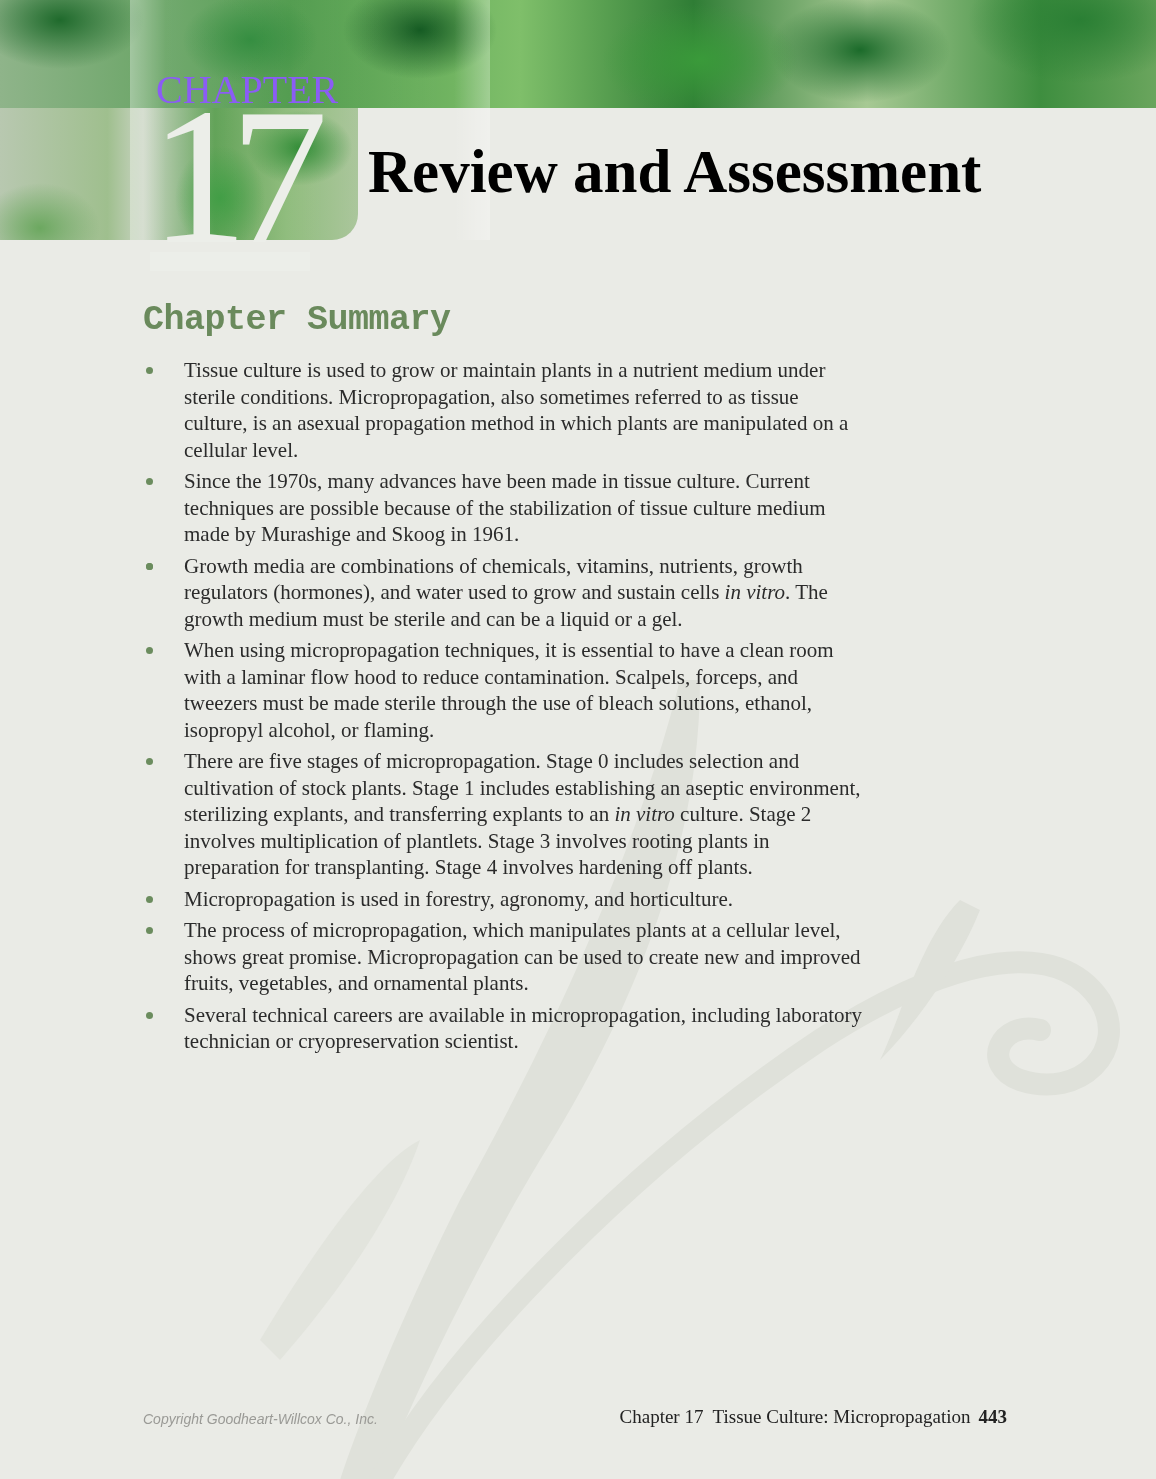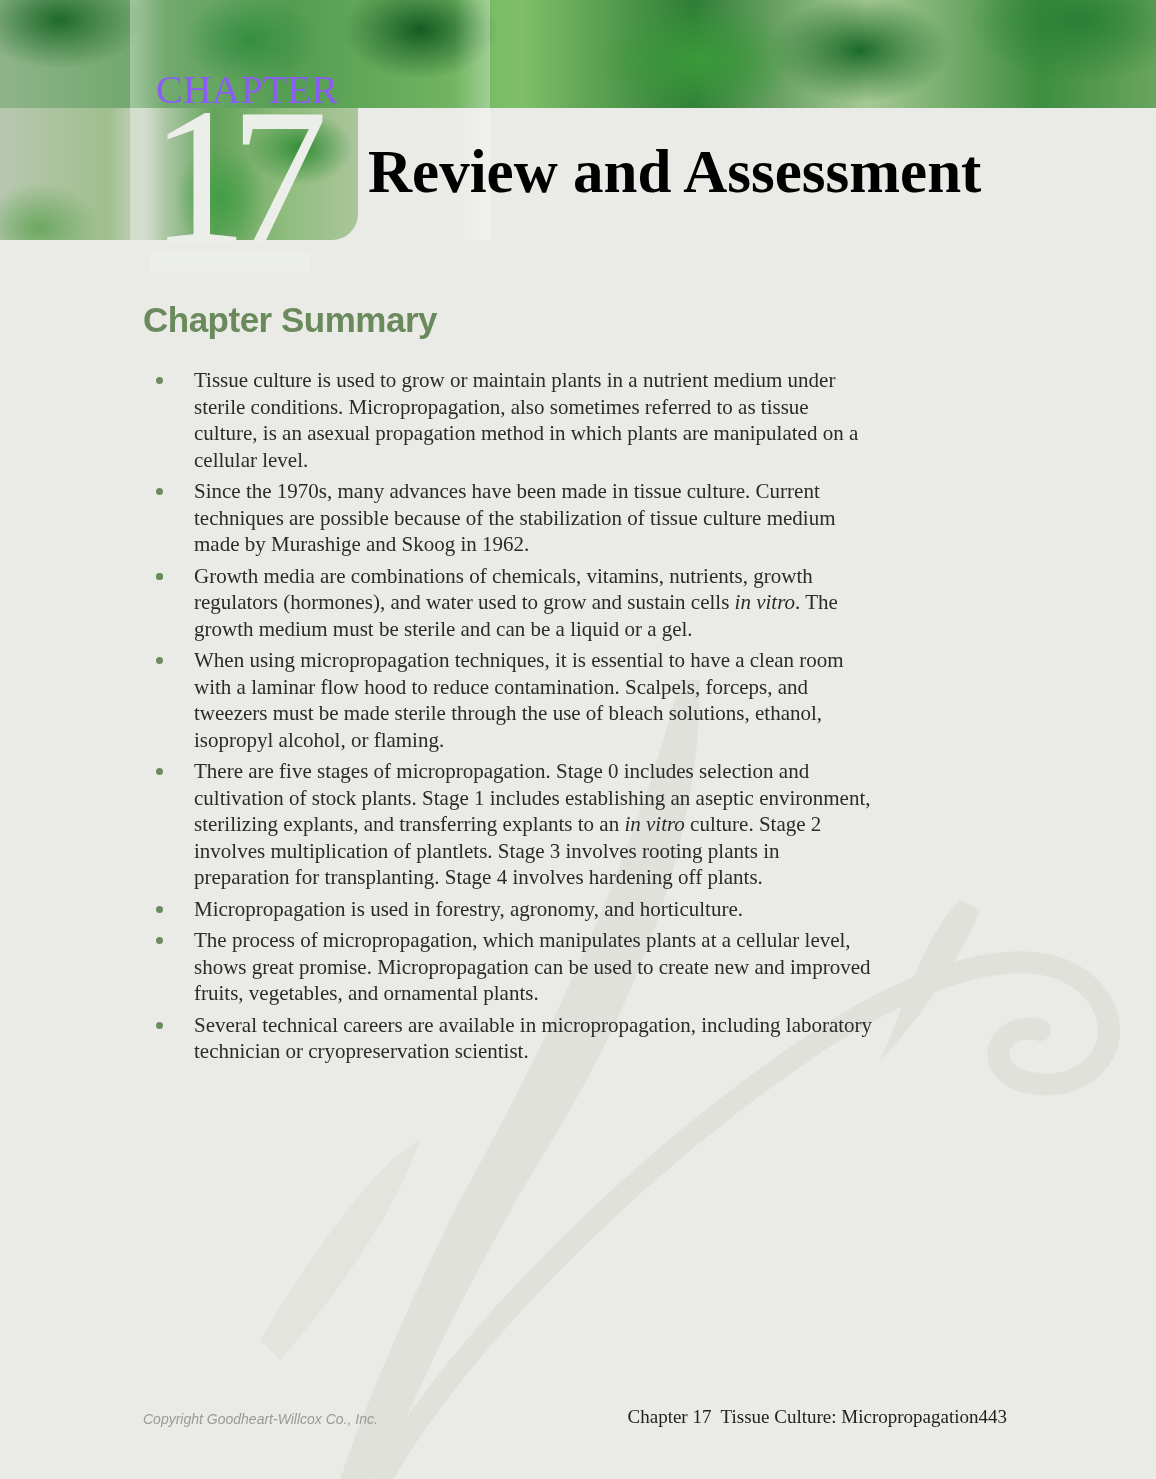--- a/index.html
+++ b/index.html
@@ -48,47 +48,47 @@
     position:absolute; left:368px; top:137px;
     font-size:61px; font-weight:bold; color:#000000;
     font-family:"Liberation Serif", serif;
   }
   .watermark {
     position:absolute; left:260px; top:640px; width:900px; height:840px;
     pointer-events:none;
   }
   .section-heading {
     position:absolute; left:143px; top:300px;
-    font-family:Liberation Sans, sans-serif;
+    font-family:Liberation Mono, monospace;
     font-size:35px; font-weight:bold; color:#6a8a5c;
     letter-spacing:-0.5px;
   }
   .summary-list {
     position:absolute; left:143px; top:354px; width:720px;
-    list-style:none; margin:13px; padding:0;
+    list-style:none; margin:3px; padding:0;
   }
   .summary-list li {
     position:relative; padding-left:38px;
     font-size:21px; line-height:26.5px; color:#2b2b2b;
     margin-bottom:5px;
   }
   .summary-list li .bullet {
     position:absolute; left:0; top:10px; width:7px; height:7px;
     border-radius:50%; background:#6b8c5e;
   }
   .summary-list li i { font-style:italic; }
   .footer-copyright {
     position:absolute; left:143px; top:1411px;
     font-family:"Liberation Sans", sans-serif; font-size:14px; color:#9a9a96;font-style:italic;
   }
   .footer-running {
     position:absolute; right:149px; top:1406px;
     font-size:19px; color:#222;
   }
-  .footer-running .page-num { font-weight:normal; margin-left:0; }
+  .footer-running .page-num { font-weight:bold; margin-left:8px; }
 </style>
 </head>
 <body>
 
 <div class="banner"></div>
 <div class="left-photo"></div>
 <div class="tube"></div>
 
 <div class="chapter-word">CHAPTER</div>
 <div class="chapter-num">17</div>
@@ -98,21 +98,21 @@
   <path d="M420 40 C 380 200, 300 380, 200 560 C 140 680, 100 780, 80 840 L 120 840 C 160 740, 220 620, 280 520 C 380 360, 440 200, 440 40 Z" fill="#dfe1da"></path>
   <path d="M120 840 C 200 700, 380 520, 560 400 C 700 310, 800 300, 840 360 C 870 410, 820 460, 760 440 C 720 425, 740 380, 780 390" fill="none" stroke="#dfe1da" stroke-width="22" stroke-linecap="round"></path>
   <path d="M700 260 C 660 300, 640 380, 620 420 C 660 380, 700 320, 720 270 Z" fill="#dfe1da"></path>
   <path d="M0 700 C 60 600, 120 520, 160 500 C 140 560, 90 640, 20 720 Z" fill="#e2e4dd"></path>
 </svg>
 
 <div class="section-heading">Chapter Summary</div>
 
 <ul class="summary-list" id="summary-list">
     <li><span class="bullet"></span><span>Tissue culture is used to grow or maintain plants in a nutrient medium under sterile conditions. Micropropagation, also sometimes referred to as tissue culture, is an asexual propagation method in which plants are manipulated on a cellular level.</span></li>
-    <li><span class="bullet"></span><span>Since the 1970s, many advances have been made in tissue culture. Current techniques are possible because of the stabilization of tissue culture medium made by Murashige and Skoog in 1962.</span></li>
+    <li><span class="bullet"></span><span>Since the 1970s, many advances have been made in tissue culture. Current techniques are possible because of the stabilization of tissue culture medium made by Murashige and Skoog in 1961.</span></li>
     <li><span class="bullet"></span></li>
     <li><span class="bullet"></span><span>Growth media are combinations of chemicals, vitamins, nutrients, growth regulators (hormones), and water used to grow and sustain cells </span><i>in vitro</i><span>. The growth medium must be sterile and can be a liquid or a gel.</span></li>
     <li><span class="bullet"></span><span>When using micropropagation techniques, it is essential to have a clean room with a laminar flow hood to reduce contamination. Scalpels, forceps, and tweezers must be made sterile through the use of bleach solutions, ethanol, isopropyl alcohol, or flaming.</span></li>
     <li><span class="bullet"></span><span>There are five stages of micropropagation. Stage 0 includes selection and cultivation of stock plants. Stage 1 includes establishing an aseptic environment, sterilizing explants, and transferring explants to an </span><i>in vitro</i><span> culture. Stage 2 involves multiplication of plantlets. Stage 3 involves rooting plants in preparation for transplanting. Stage 4 involves hardening off plants.</span></li>
     <li><span class="bullet"></span><span>Micropropagation is used in forestry, agronomy, and horticulture.</span></li>
     <li><span class="bullet"></span><span>The process of micropropagation, which manipulates plants at a cellular level, shows great promise. Micropropagation can be used to create new and improved fruits, vegetables, and ornamental plants.</span></li>
     <li><span class="bullet"></span><span>Several technical careers are available in micropropagation, including laboratory technician or cryopreservation scientist.</span></li>
   </ul>
 
 <div class="footer-copyright">Copyright Goodheart-Willcox Co., Inc.</div>

